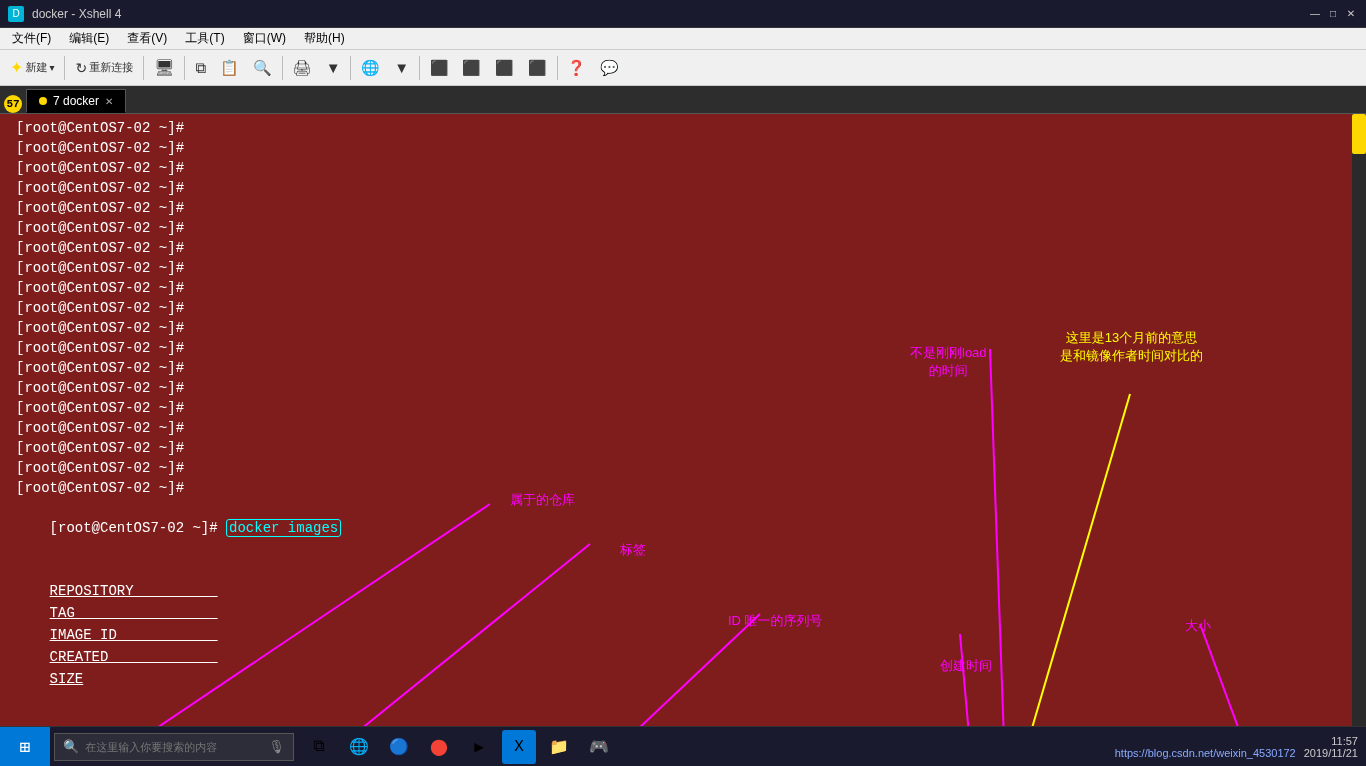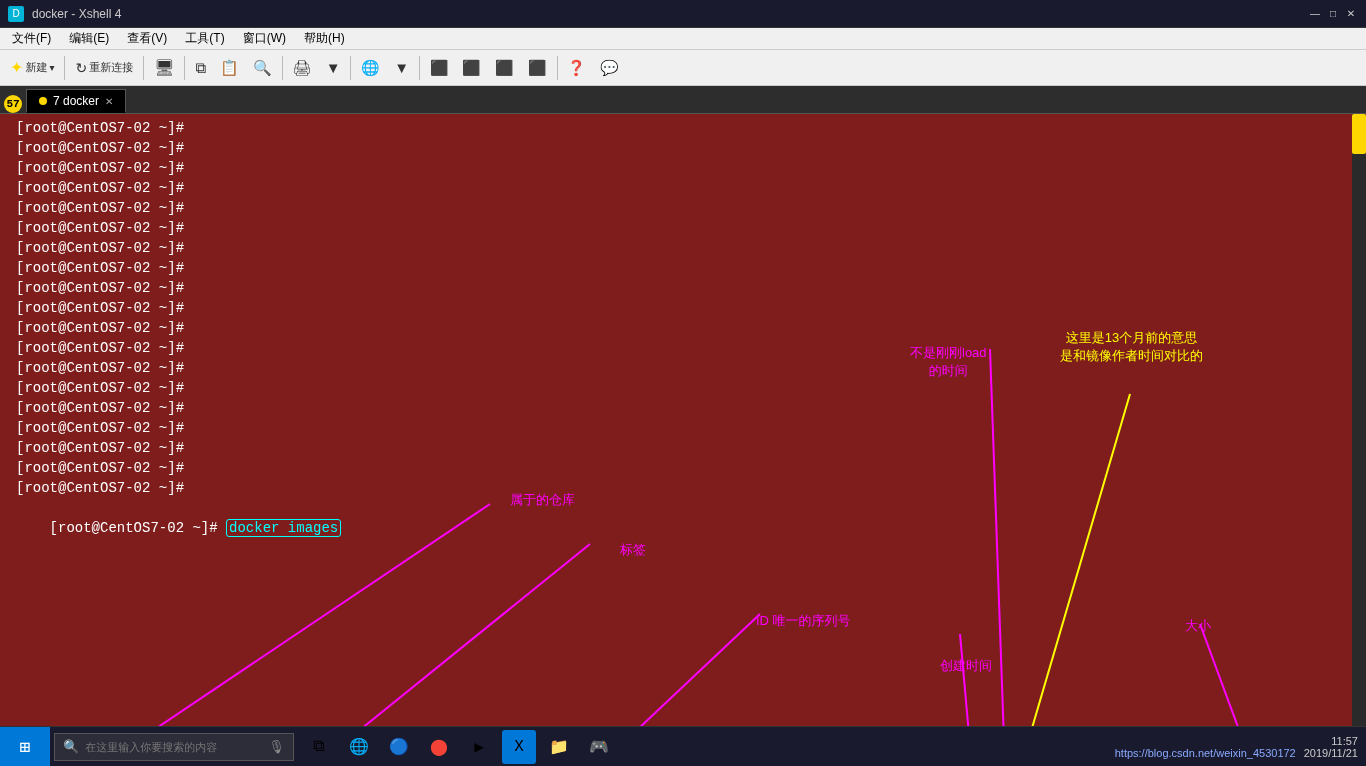--- a/index.html
+++ b/index.html
@@ -348,20 +348,27 @@
   <div class="terminal-line"><span class="prompt">[root@CentOS7-02 ~]#</span></div>
   <div class="terminal-line"><span class="prompt">[root@CentOS7-02 ~]#</span></div>
   <div class="terminal-line"><span class="prompt">[root@CentOS7-02 ~]#</span></div>
   <div class="terminal-line"><span class="prompt">[root@CentOS7-02 ~]#</span></div>
   <div class="terminal-line"><span class="prompt">[root@CentOS7-02 ~]#</span></div>
 
   <div class="terminal-line">
     <span class="prompt">[root@CentOS7-02 ~]# </span><span class="cmd-highlight">docker images</span>
   </div>
 
+  <div class="table-row">
+    <span class="underline-white">REPOSITORY          </span>
+    <span class="underline-white">TAG                 </span>
+    <span class="underline-white">IMAGE ID            </span>
+    <span class="underline-white">CREATED             </span>
+    <span class="underline-white">SIZE</span>
+  </div>
 
   <div class="table-row">
     
     
     
     
     
   </div>
 
   <div class="annotations">
@@ -391,21 +398,21 @@
 
       <line x1="1130" y1="280" x2="1020" y2="655" stroke="#ffff00" stroke-width="2" marker-end="url(#arrowhead-yellow)"></line>
     </svg>
 
     <div class="annotation-text magenta" style="left:510px; top:362px;">
       <span>属于的仓库</span>
     </div>
     <div class="annotation-text magenta" style="left:620px; top:412px;">
       <span>标签</span>
     </div>
-    <div class="annotation-text magenta" style="left:756px; top:483px;">
+    <div class="annotation-text magenta" style="left:728px; top:483px;">
       <span>ID 唯一的序列号</span>
     </div>
     <div class="annotation-text magenta" style="left:940px; top:528px;">
       <span>创建时间</span>
     </div>
     <div class="annotation-text magenta" style="left:910px; top:215px; text-align:center;">
       <span>不是刚刚load</span><br><span>的时间</span>
     </div>
     <div class="annotation-text magenta" style="left:1185px; top:488px;">
       <span>大小</span>

